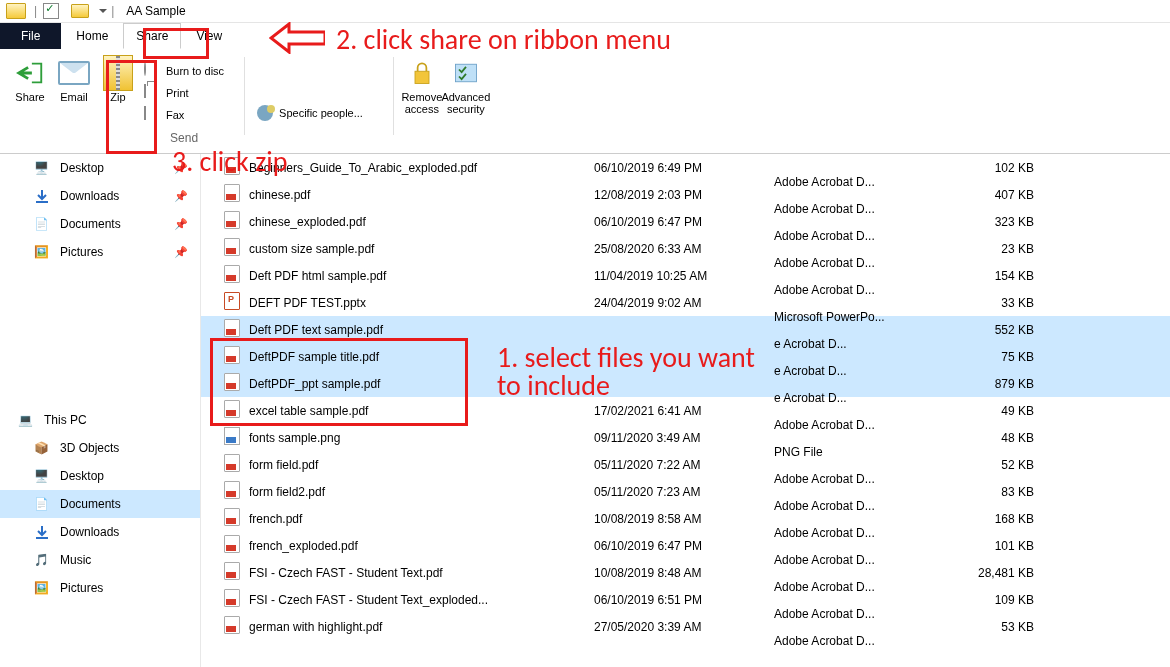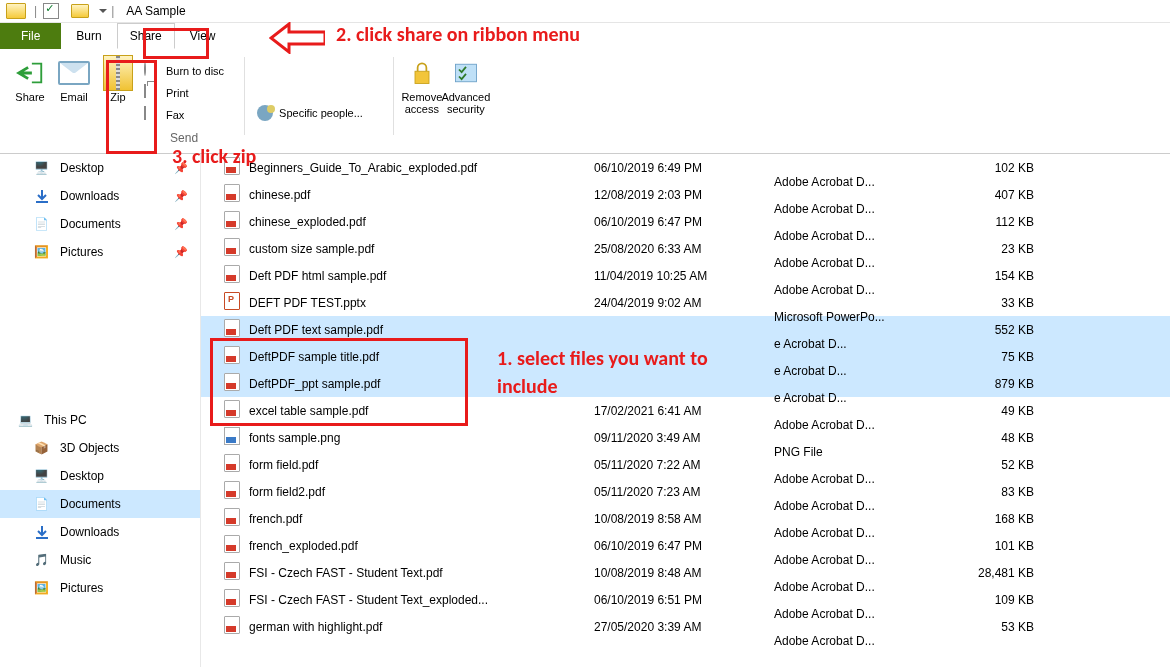--- a/index.html
+++ b/index.html
@@ -7,21 +7,21 @@
 .titlebar .folder-ic{width:18px;height:14px;margin:0 4px 0 6px;background:linear-gradient(#fff3c0,#f5ca3a);border:1px solid #c8a11a;border-radius:1px;}
 .titlebar .sep{color:#888;margin:0 4px;}
 .titlebar .qat{display:flex;align-items:center;gap:6px;margin-left:2px;}
 .titlebar .props-ic{width:14px;height:14px;background:#fff;border:1px solid #888;position:relative;}
 .titlebar .props-ic::after{content:"✓";color:#0a7a2a;font-size:11px;position:absolute;top:-2px;left:1px;}
 .titlebar .qat .folder-ic{width:16px;height:12px;}
 .titlebar .drop{width:0;height:0;border-left:4px solid transparent;border-right:4px solid transparent;border-top:4px solid #555;}
 .titlebar .title{margin-left:8px;font-size:12px;}
 .ribbon-tabs{display:flex;align-items:flex-end;height:26px;background:#fff;}
 .ribbon-tabs .tab{padding:0 12px;height:24px;line-height:24px;cursor:default;border:1px solid transparent;margin-right:2px;}
-.ribbon-tabs .file{background:#4d7c0f;color:#fff;padding:0 20px;}
+.ribbon-tabs .file{background:#0f172a;color:#fff;padding:0 20px;}
 .ribbon-tabs .active{border:1px solid #ccc;border-bottom-color:#fff;background:#fff;}
 .ribbon-body{height:96px;background:#fff;border-bottom:1px solid #ccc;display:flex;align-items:flex-start;padding:4px 8px;}
 .r-group{display:flex;flex-direction:column;align-items:center;height:92px;justify-content:flex-start;position:relative;margin-right:8px;}
 .big-btn{display:flex;flex-direction:column;align-items:center;width:44px;padding-top:4px;cursor:default;}
 .big-btn .ic{width:32px;height:32px;display:flex;align-items:center;justify-content:center;}
 .big-btn .lbl{font-size:11px;margin-top:2px;text-align:center;}
 .share-ic svg{width:30px;height:30px;}
 .email-ic{width:30px;height:20px;border:2px solid #7aa6c2;border-radius:2px;position:relative;background:#fff;}
 .email-ic::after{content:"";position:absolute;top:0;left:0;right:0;height:0;border-left:13px solid transparent;border-right:13px solid transparent;border-top:10px solid #cde1ef;}
 .zip-ic{width:28px;height:34px;background:linear-gradient(#fff3c0,#f0c233);border:1px solid #c8a11a;position:relative;}
@@ -58,40 +58,40 @@
 .row .size{width:100px;text-align:right;}
 .pdf-ic{display:inline-block;width:14px;height:16px;background:#fff;border:1px solid #aaa;border-radius:1px;position:relative;}
 .pdf-ic::after{content:"";position:absolute;bottom:1px;left:1px;width:10px;height:6px;background:#d53a2a;}
 .pptx-ic{display:inline-block;width:14px;height:16px;background:#fff;border:1px solid #c74a24;border-radius:1px;position:relative;}
 .pptx-ic::after{content:"P";color:#c74a24;font-size:9px;font-weight:bold;position:absolute;top:1px;left:3px;}
 .png-ic{display:inline-block;width:14px;height:16px;background:#fff;border:1px solid #aaa;position:relative;}
 .png-ic::after{content:"";position:absolute;bottom:1px;left:1px;width:10px;height:6px;background:#3a7ac7;}
 
 .anno{position:absolute;pointer-events:none;}
 .red-box{border:3px solid #e81b1b;}
-.red-text{color:#e81b1b;font-family:Calibri,Arial,sans-serif;font-size:20px;font-weight:700;}
+.red-text{color:#e81b1b;font-family:Calibri,Arial,sans-serif;font-size:28px;font-weight:400;}
 </style>
 </head>
 <body>
 
 <div class="titlebar">
   <span class="folder-ic"></span>
   <span class="sep">|</span>
   <span class="qat">
     <span class="props-ic"></span>
     <span class="folder-ic"></span>
     <span class="drop"></span>
   </span>
   <span class="sep">|</span>
   <span class="title">AA Sample</span>
 </div>
 
 <div class="ribbon-tabs">
   <div class="tab file">File</div>
-  <div class="tab">Burn</div>
+  <div class="tab">Home</div>
   <div class="tab active">Share</div>
   <div class="tab">View</div>
 </div>
 
 <div class="ribbon-body">
   <div class="big-btn">
     <span class="ic share-ic">
       <svg viewBox="0 0 32 32">
           <path d="M4 16 L18 16 M14 10 L4 16 L14 22" fill="none" stroke="#2e9e3a" stroke-width="3"></path>
           <path d="M18 6 L28 6 L28 26 L18 26" fill="none" stroke="#2e9e3a" stroke-width="2"></path>
@@ -235,21 +235,21 @@
         <span class="name">chinese.pdf</span>
         <span class="date">12/08/2019 2:03 PM</span>
         <span class="type">Adobe Acrobat D...</span>
         <span class="size">407 KB</span>
       </div>
       <div class="row">
         <span class="ic"><span class="pdf-ic"></span></span>
         <span class="name">chinese_exploded.pdf</span>
         <span class="date">06/10/2019 6:47 PM</span>
         <span class="type">Adobe Acrobat D...</span>
-        <span class="size">112 KB</span>
+        <span class="size">323 KB</span>
       </div>
       <div class="row">
         <span class="ic"><span class="pdf-ic"></span></span>
         <span class="name">custom size sample.pdf</span>
         <span class="date">25/08/2020 6:33 AM</span>
         <span class="type">Adobe Acrobat D...</span>
         <span class="size">23 KB</span>
       </div>
       <div class="row">
         <span class="ic"><span class="pdf-ic"></span></span>

